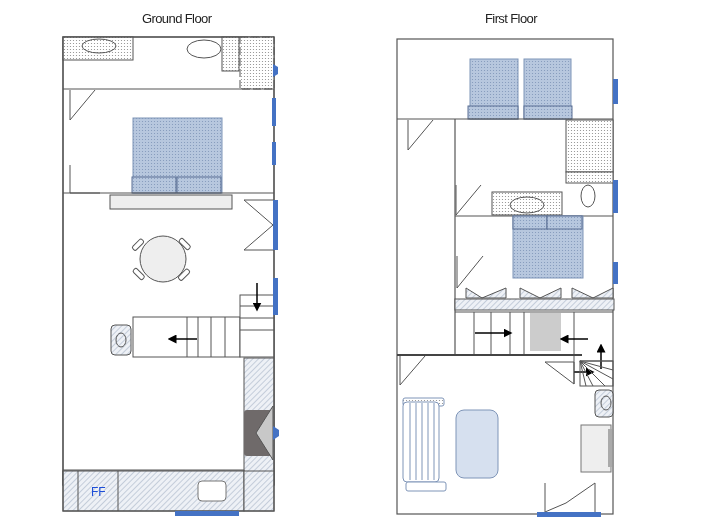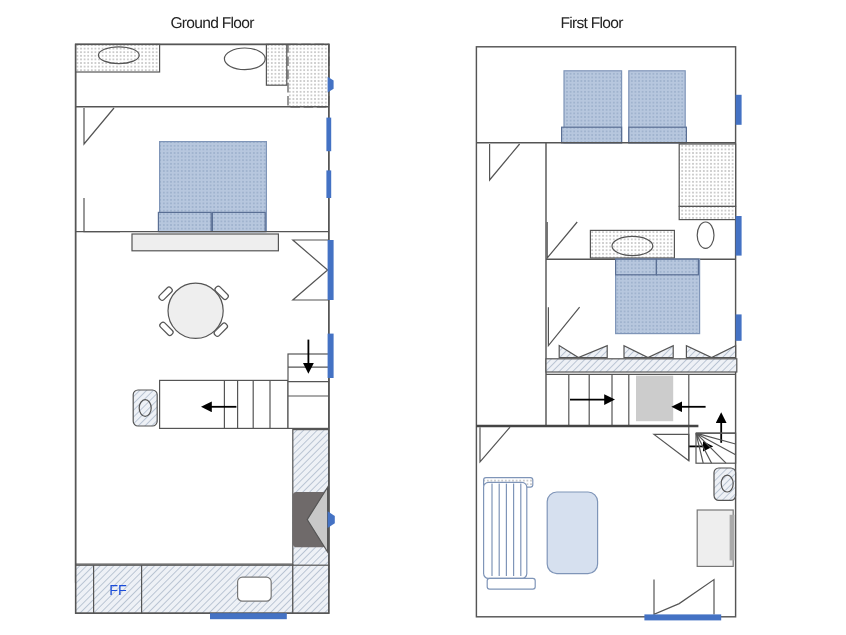--- a/index.html
+++ b/index.html
@@ -1,19 +1,19 @@
 <!DOCTYPE html>
 <html><head>
 <meta charset="utf-8">
 <style>
   html,body{margin:0;padding:0;background:#ffffff;}
   body{width:705px;height:529px;position:relative;overflow:hidden;font-family:"Liberation Sans",sans-serif;}
   .title{position:absolute;font-size:13px;color:#222;letter-spacing:-0.6px;}
   #t-ground{left:118px;top:11px;margin-left:24px;}
-  #t-first{left:467px;top:11px;}
+  #t-first{left:485px;top:11px;}
   svg{position:absolute;left:0;top:0;}
   .ff{position:absolute;left:91px;top:485px;font-size:12px;color:#1d4ed8;}
 </style>
 </head>
 <body>
 
 <div class="title" id="t-ground">Ground Floor</div>
 <div class="title" id="t-first">First Floor</div>
 
 <svg width="705" height="529" viewBox="0 0 705 529" xmlns="http://www.w3.org/2000/svg">

